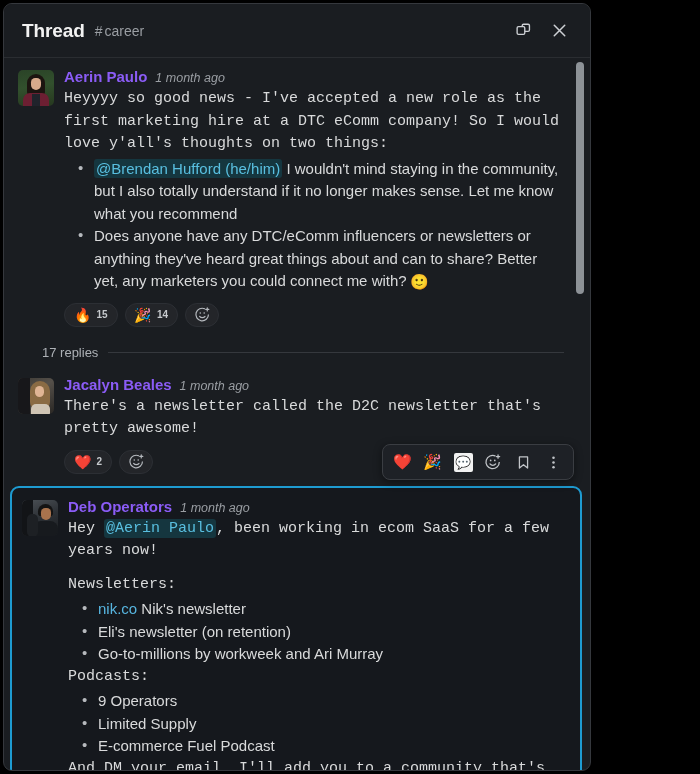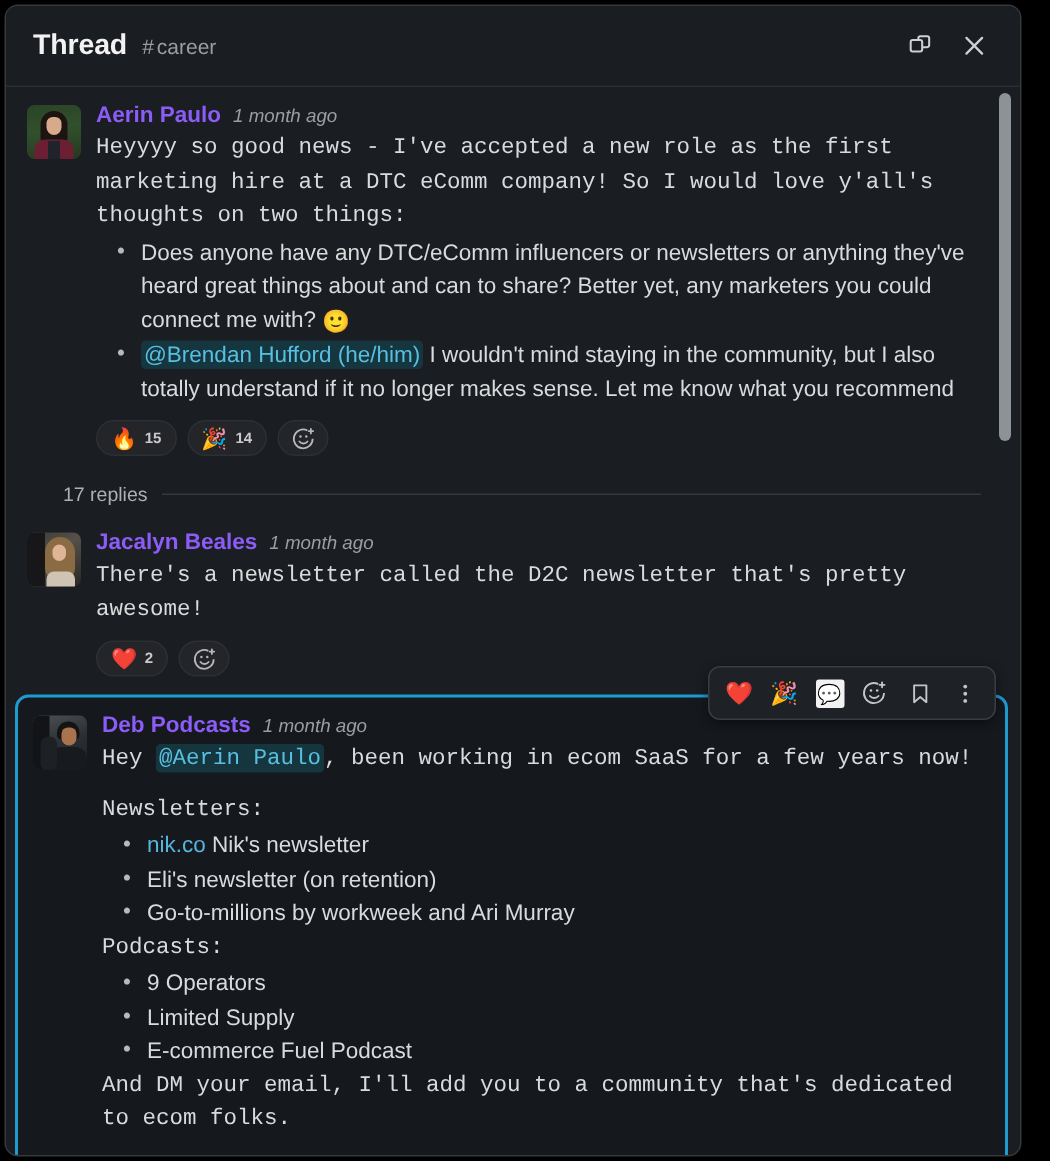--- a/index.html
+++ b/index.html
@@ -8,21 +8,21 @@
     width: 700px;
     height: 774px;
     background: #000000;
     font-family: "Liberation Sans", sans-serif;
     overflow: hidden;
   }
 
   .window {
     position: absolute;
     left: 3px; top: 3px;
-    width: 678px; height: 768px;
+    width: 588px; height: 768px;
     background: #1a1d21;
     border: 1px solid #35383d;
     border-radius: 9px;
     overflow: hidden;
   }
 
   
   .header {
     position: relative;
     height: 54px;
@@ -304,22 +304,22 @@
         <div class="shirt"></div>
       </div>
       <div class="msg-body">
         <div class="msg-head">
           <span class="author">Aerin Paulo</span>
           <span class="ts">1 month ago</span>
         </div>
         <div class="text">
           <div class="para">Heyyyy so good news - I've accepted a new role as the first marketing hire at a DTC eComm company! So I would love y'all's thoughts on two things:</div>
           <ul class="bullets">
+            <li><span class="mention">@Brendan Hufford (he/him)</span><span> I wouldn't mind staying in the community, but I also totally understand if it no longer makes sense. Let me know what you recommend</span></li>
             <li><span>Does anyone have any DTC/eComm influencers or newsletters or anything they've heard great things about and can to share? Better yet, any marketers you could connect me with? </span><span class="emoji">🙂</span></li>
-            <li><span class="mention">@Brendan Hufford (he/him)</span><span> I wouldn't mind staying in the community, but I also totally understand if it no longer makes sense. Let me know what you recommend</span></li>
           </ul>
         </div>
         <div class="reactions">
           <div class="reaction">
             <span class="r-emoji">🔥</span>
             <span class="r-count">15</span>
           </div>
           <div class="reaction">
             <span class="r-emoji">🎉</span>
             <span class="r-count">14</span>
@@ -411,21 +411,21 @@
     <div class="msg-highlight">
       <div class="avatar av-deb">
         <div class="bg2"></div>
         <div class="hair"></div>
         <div class="face"></div>
         <div class="torso"></div>
         <div class="arm"></div>
       </div>
       <div class="msg-body">
         <div class="msg-head">
-          <span class="author">Deb Podcasts</span>
+          <span class="author">Deb Operators</span>
           <span class="ts">1 month ago</span>
         </div>
         <div class="text">
           <div class="para"><span>Hey </span><span class="mention">@Aerin Paulo</span><span>, been working in ecom SaaS for a few years now!</span></div>
 
           <div class="para">Newsletters:</div>
           <ul class="bullets">
             <li><span class="link">nik.co</span><span> Nik's newsletter</span></li>
             <li><span>Eli's newsletter (on retention)</span></li>
             <li><span>Go-to-millions by workweek and Ari Murray</span></li>

